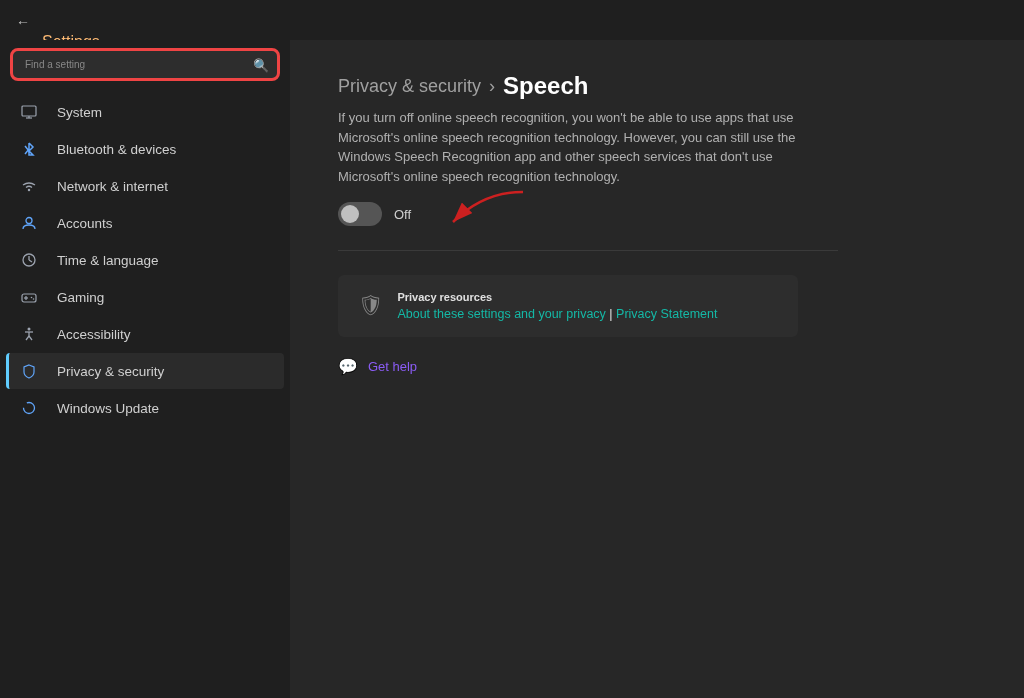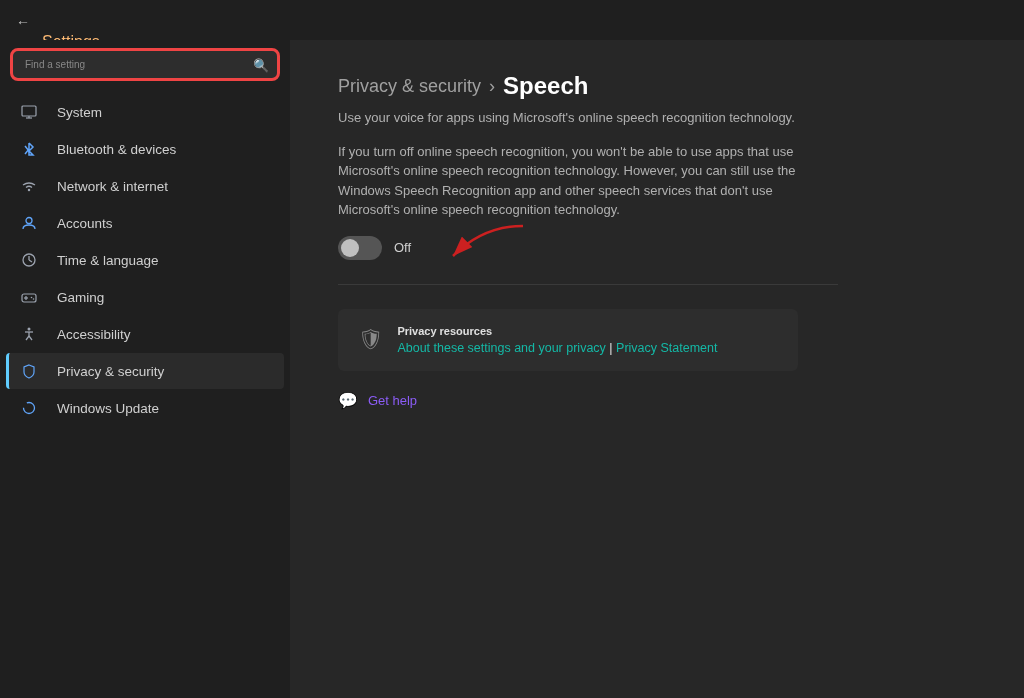--- a/index.html
+++ b/index.html
@@ -359,21 +359,20 @@
 
   <div class="content">
 
     <div class="breadcrumb">
       <span class="breadcrumb-parent">Privacy &amp; security</span>
       <span class="breadcrumb-separator">›</span>
       <span class="breadcrumb-current">Speech</span>
     </div>
 
 
-    <p class="description-text">Use your voice for apps using Microsoft's online speech recognition technology.</p>
     <p class="description-text">If you turn off online speech recognition, you won't be able to use apps that use Microsoft's online speech recognition technology.  However, you can still use the Windows Speech Recognition app and other speech services that don't use Microsoft's online speech recognition technology.</p>
 
     <div class="toggle-row">
       <div class="toggle-switch"></div>
       <span class="toggle-label">Off</span>
 
       <svg class="red-arrow" width="140" height="50" viewBox="0 0 140 50">
         <defs>
           <marker id="arrowhead" markerWidth="8" markerHeight="6" refX="8" refY="3" orient="auto">
             <polygon points="0 0, 8 3, 0 6" fill="#cc2020"></polygon>

